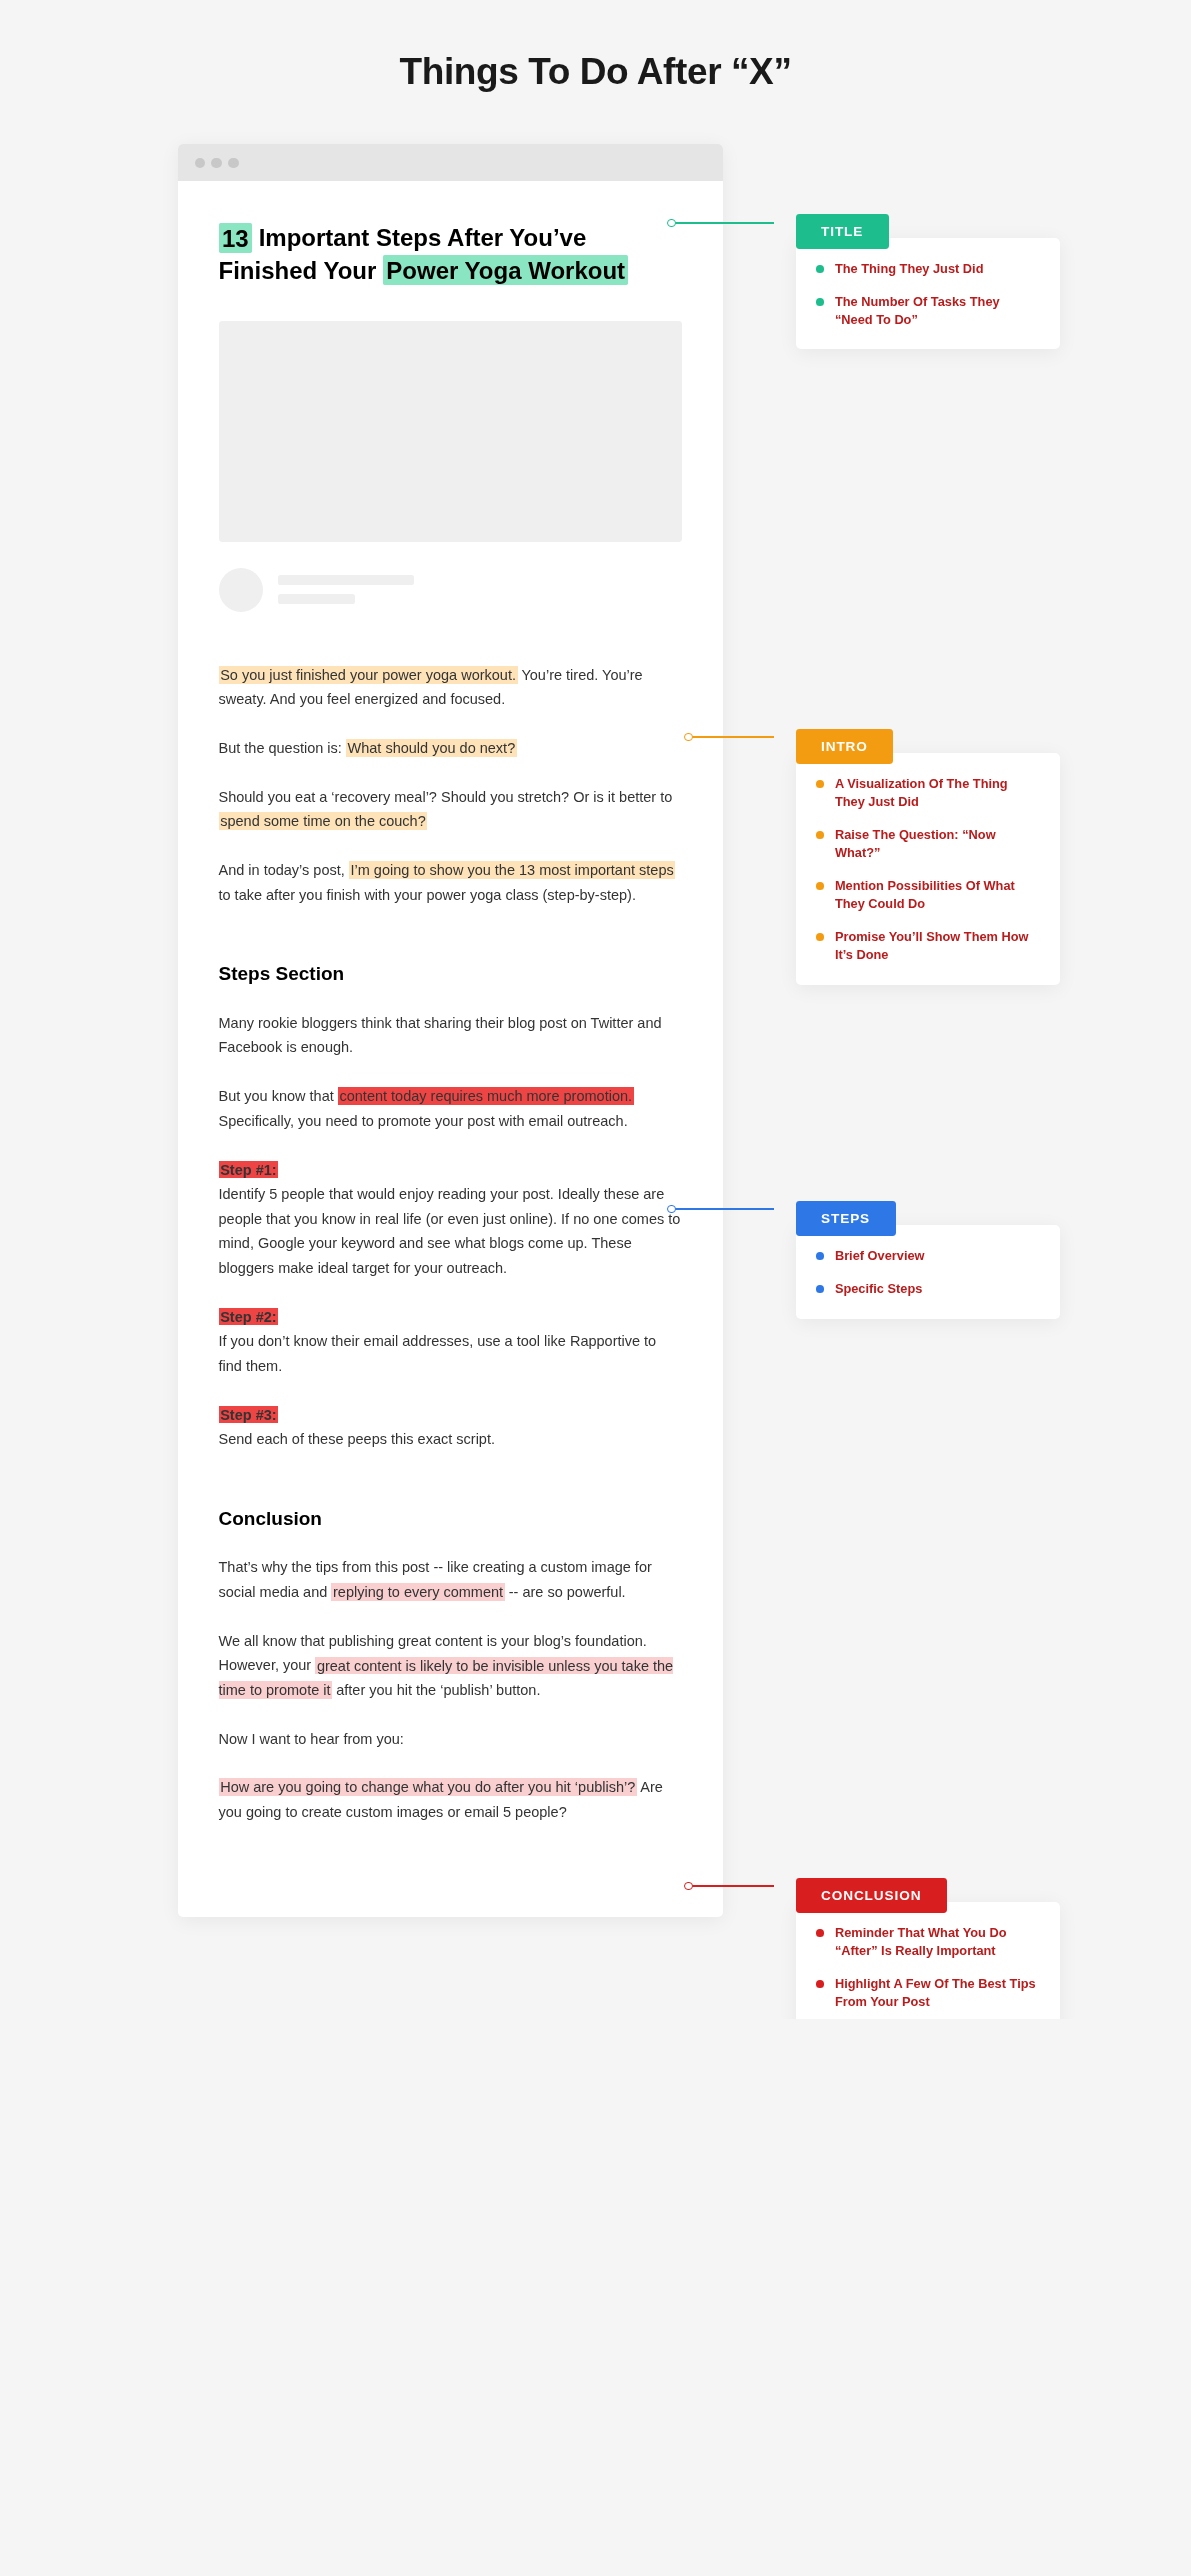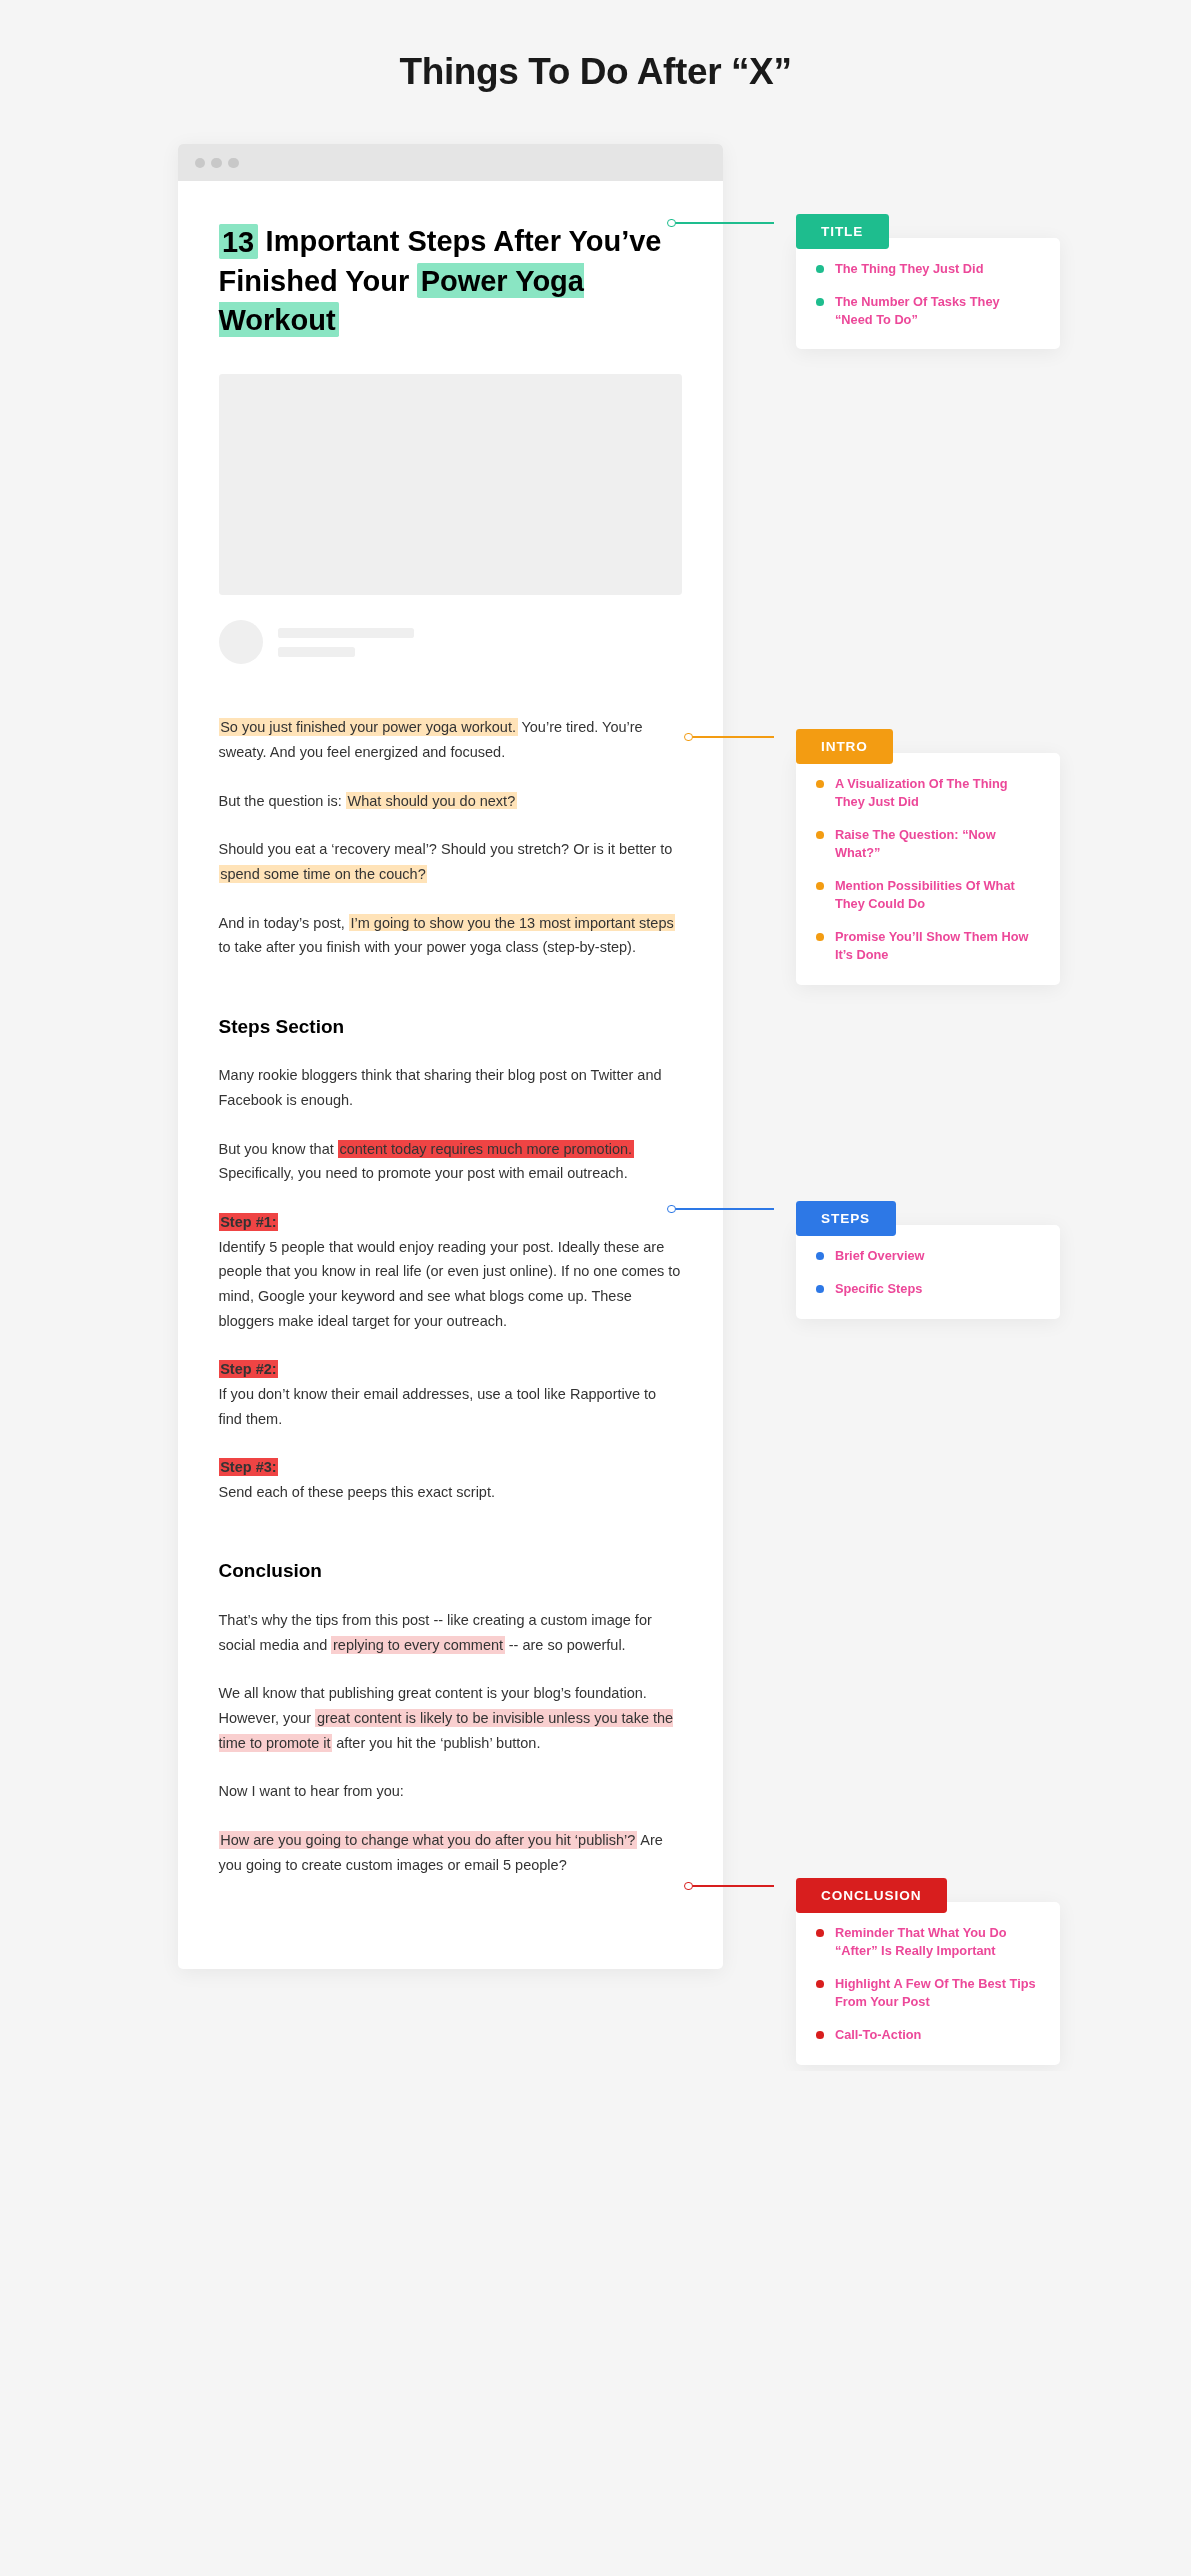--- a/index.html
+++ b/index.html
@@ -44,21 +44,21 @@
   .browser-chrome .dot {
     width: 10.2px; height: 10.2px; border-radius: 50%; background: #c8c8c8;
   }
   .doc {
     padding: 41px 41px 68px;
     font-size: 14.5px;
     line-height: 1.7;
     color: #333;
   }
   .doc h2.article-title {
-    font-size: 29px;
+    font-size: 24px;
     font-weight: 800;
     line-height: 1.35;
     margin: 0 0 34px;
     color: #000;
   }
   .hl-green { background: #8ae5c3; padding: 1.7px 3.4px; border-radius: 1.7px; }
   .hl-orange { background: #ffe3b8; padding: 0.9px 1.7px; }
   .hl-blue  { background: #ef4444; padding: 0.9px 1.7px; }
   .hl-red   { background: #f9cfcf; padding: 0.9px 1.7px; }
 
@@ -106,21 +106,21 @@
   .card-body {
     padding: 22px 20.4px 20.4px 20.4px;
   }
   .card-body ul { list-style: none; margin: 0; padding: 0; }
   .card-body li {
     position: relative;
     padding-left: 19px;
     margin-bottom: 15.3px;
     font-weight: 700;
     line-height: 1.4;
-    color: #ec4899;
+    color: #b91c1c;
   }
   .card-body li:last-child { margin-bottom: 0; }
   .card-body li::before {
     content: "";
     position: absolute;
     left: 0; top: 5.1px;
     width: 7.7px; height: 7.7px; border-radius: 50%;
   }
 
   

